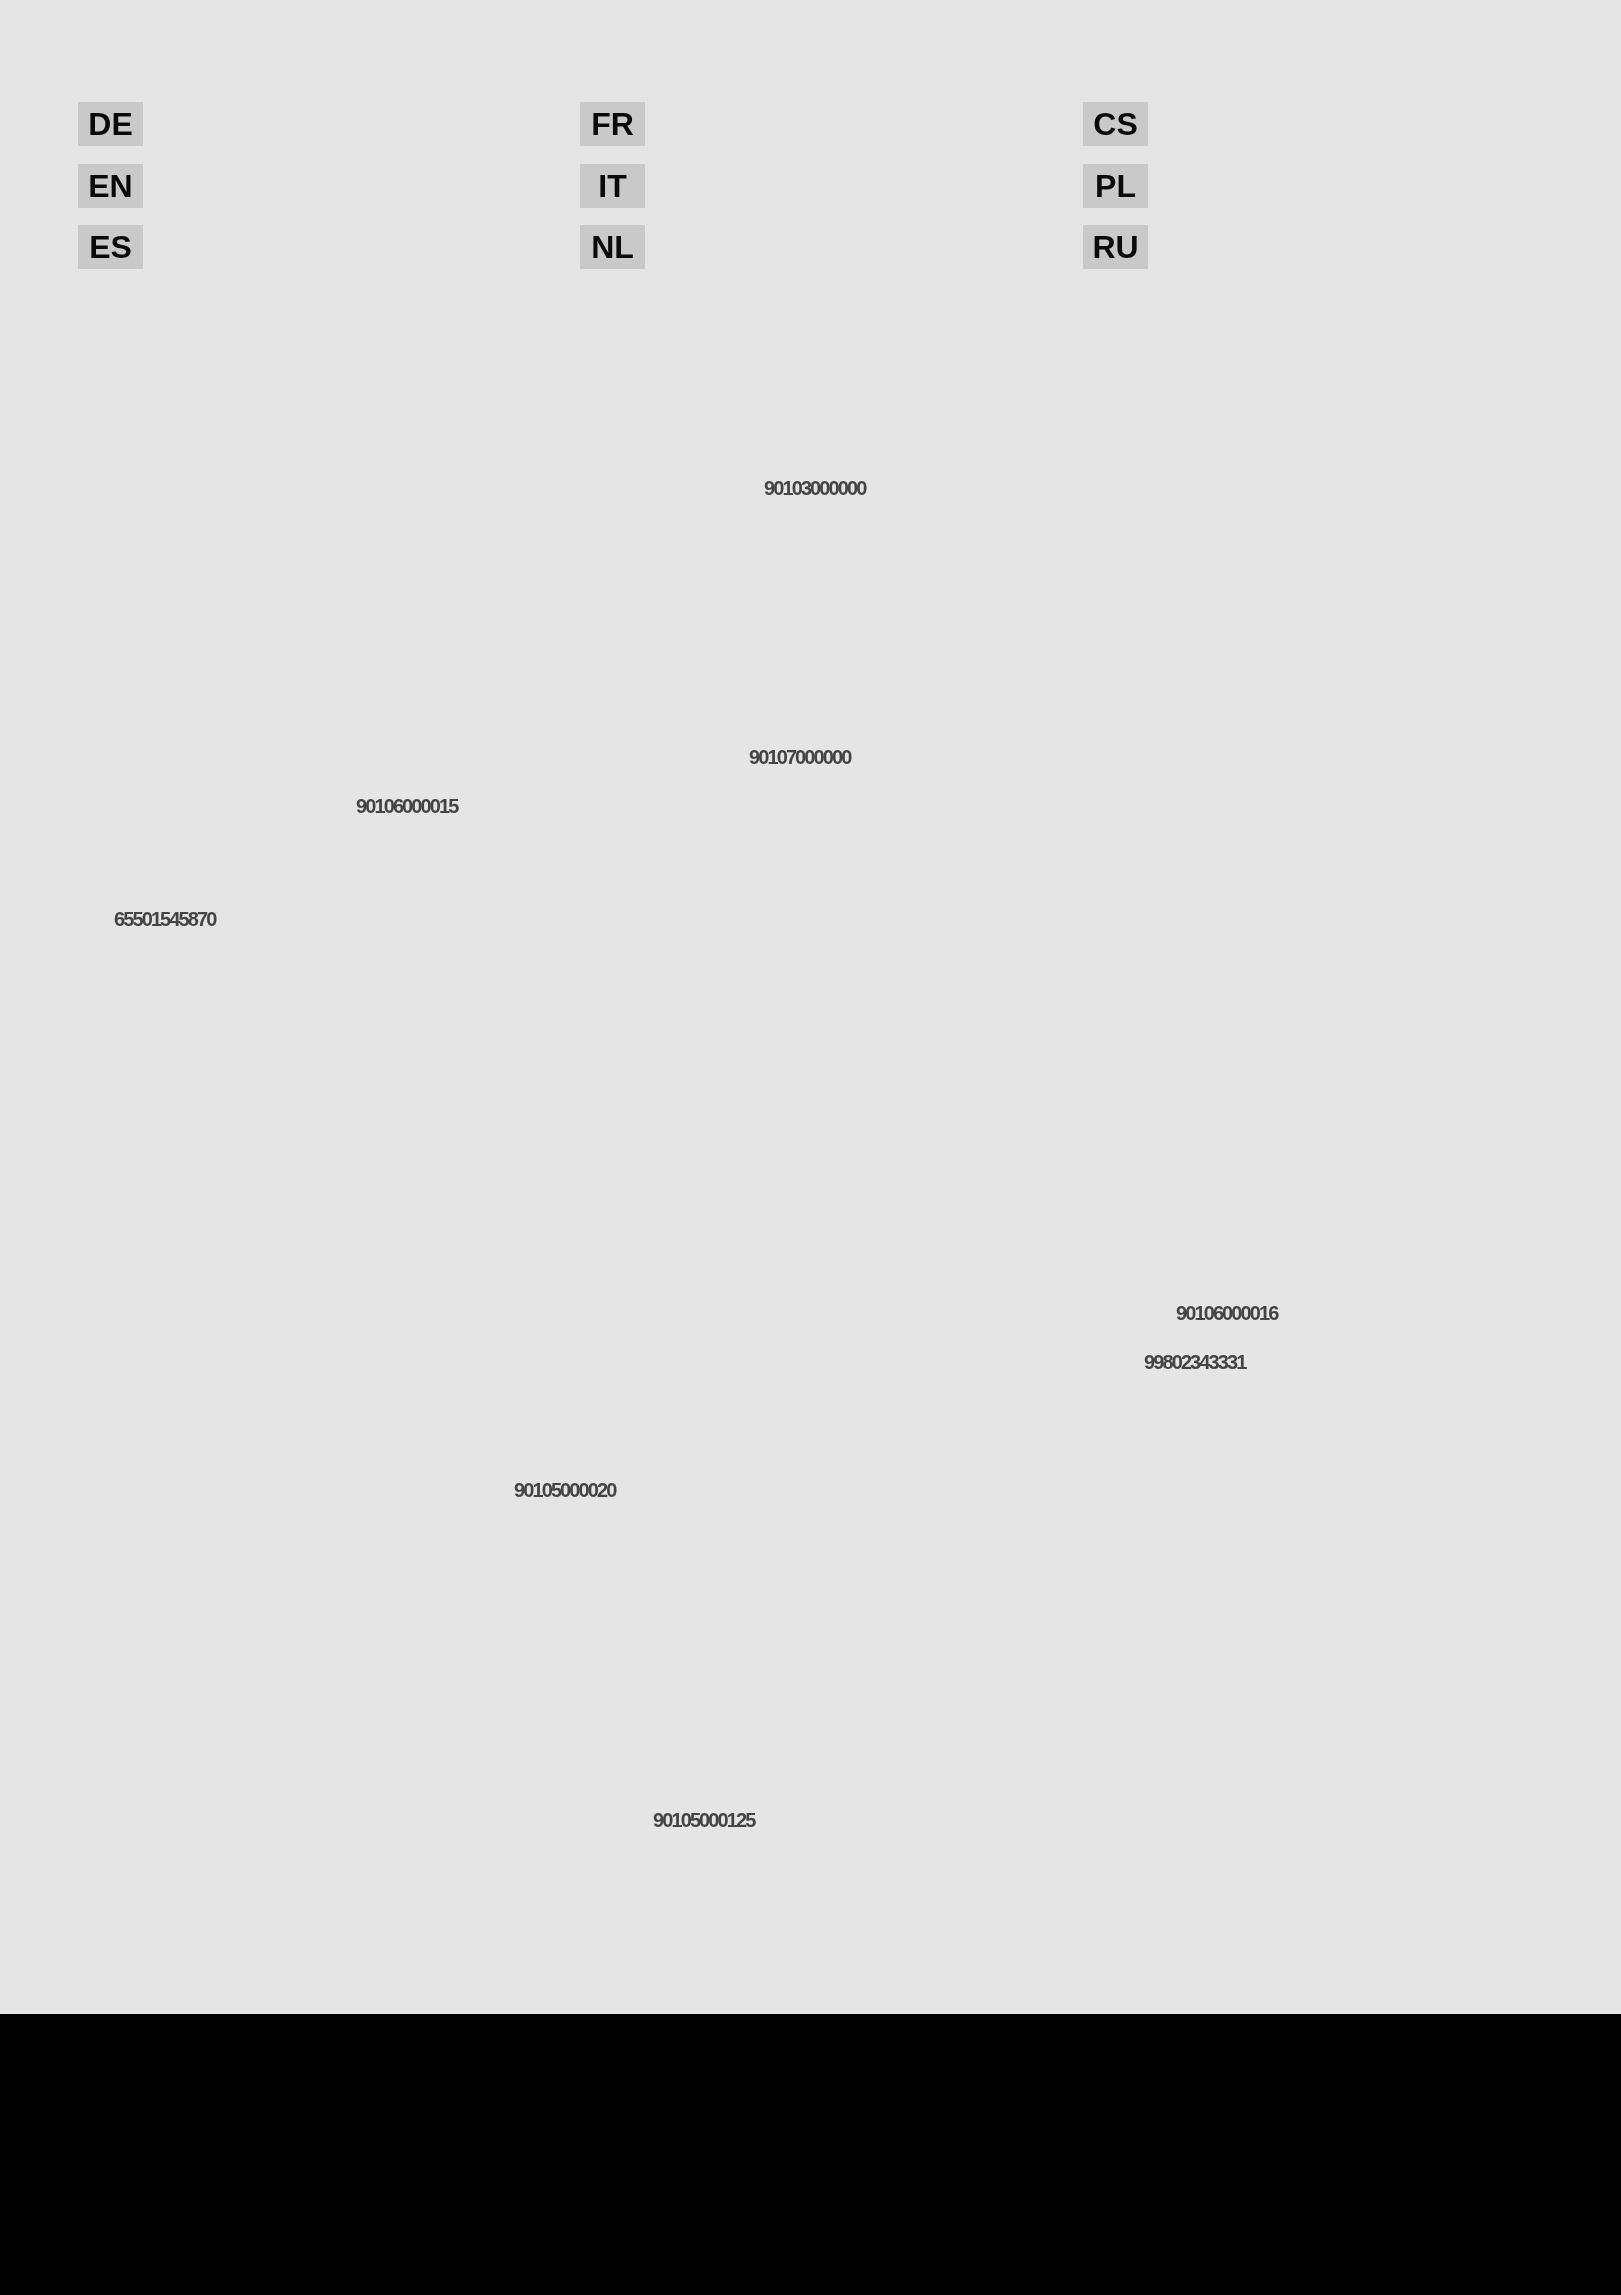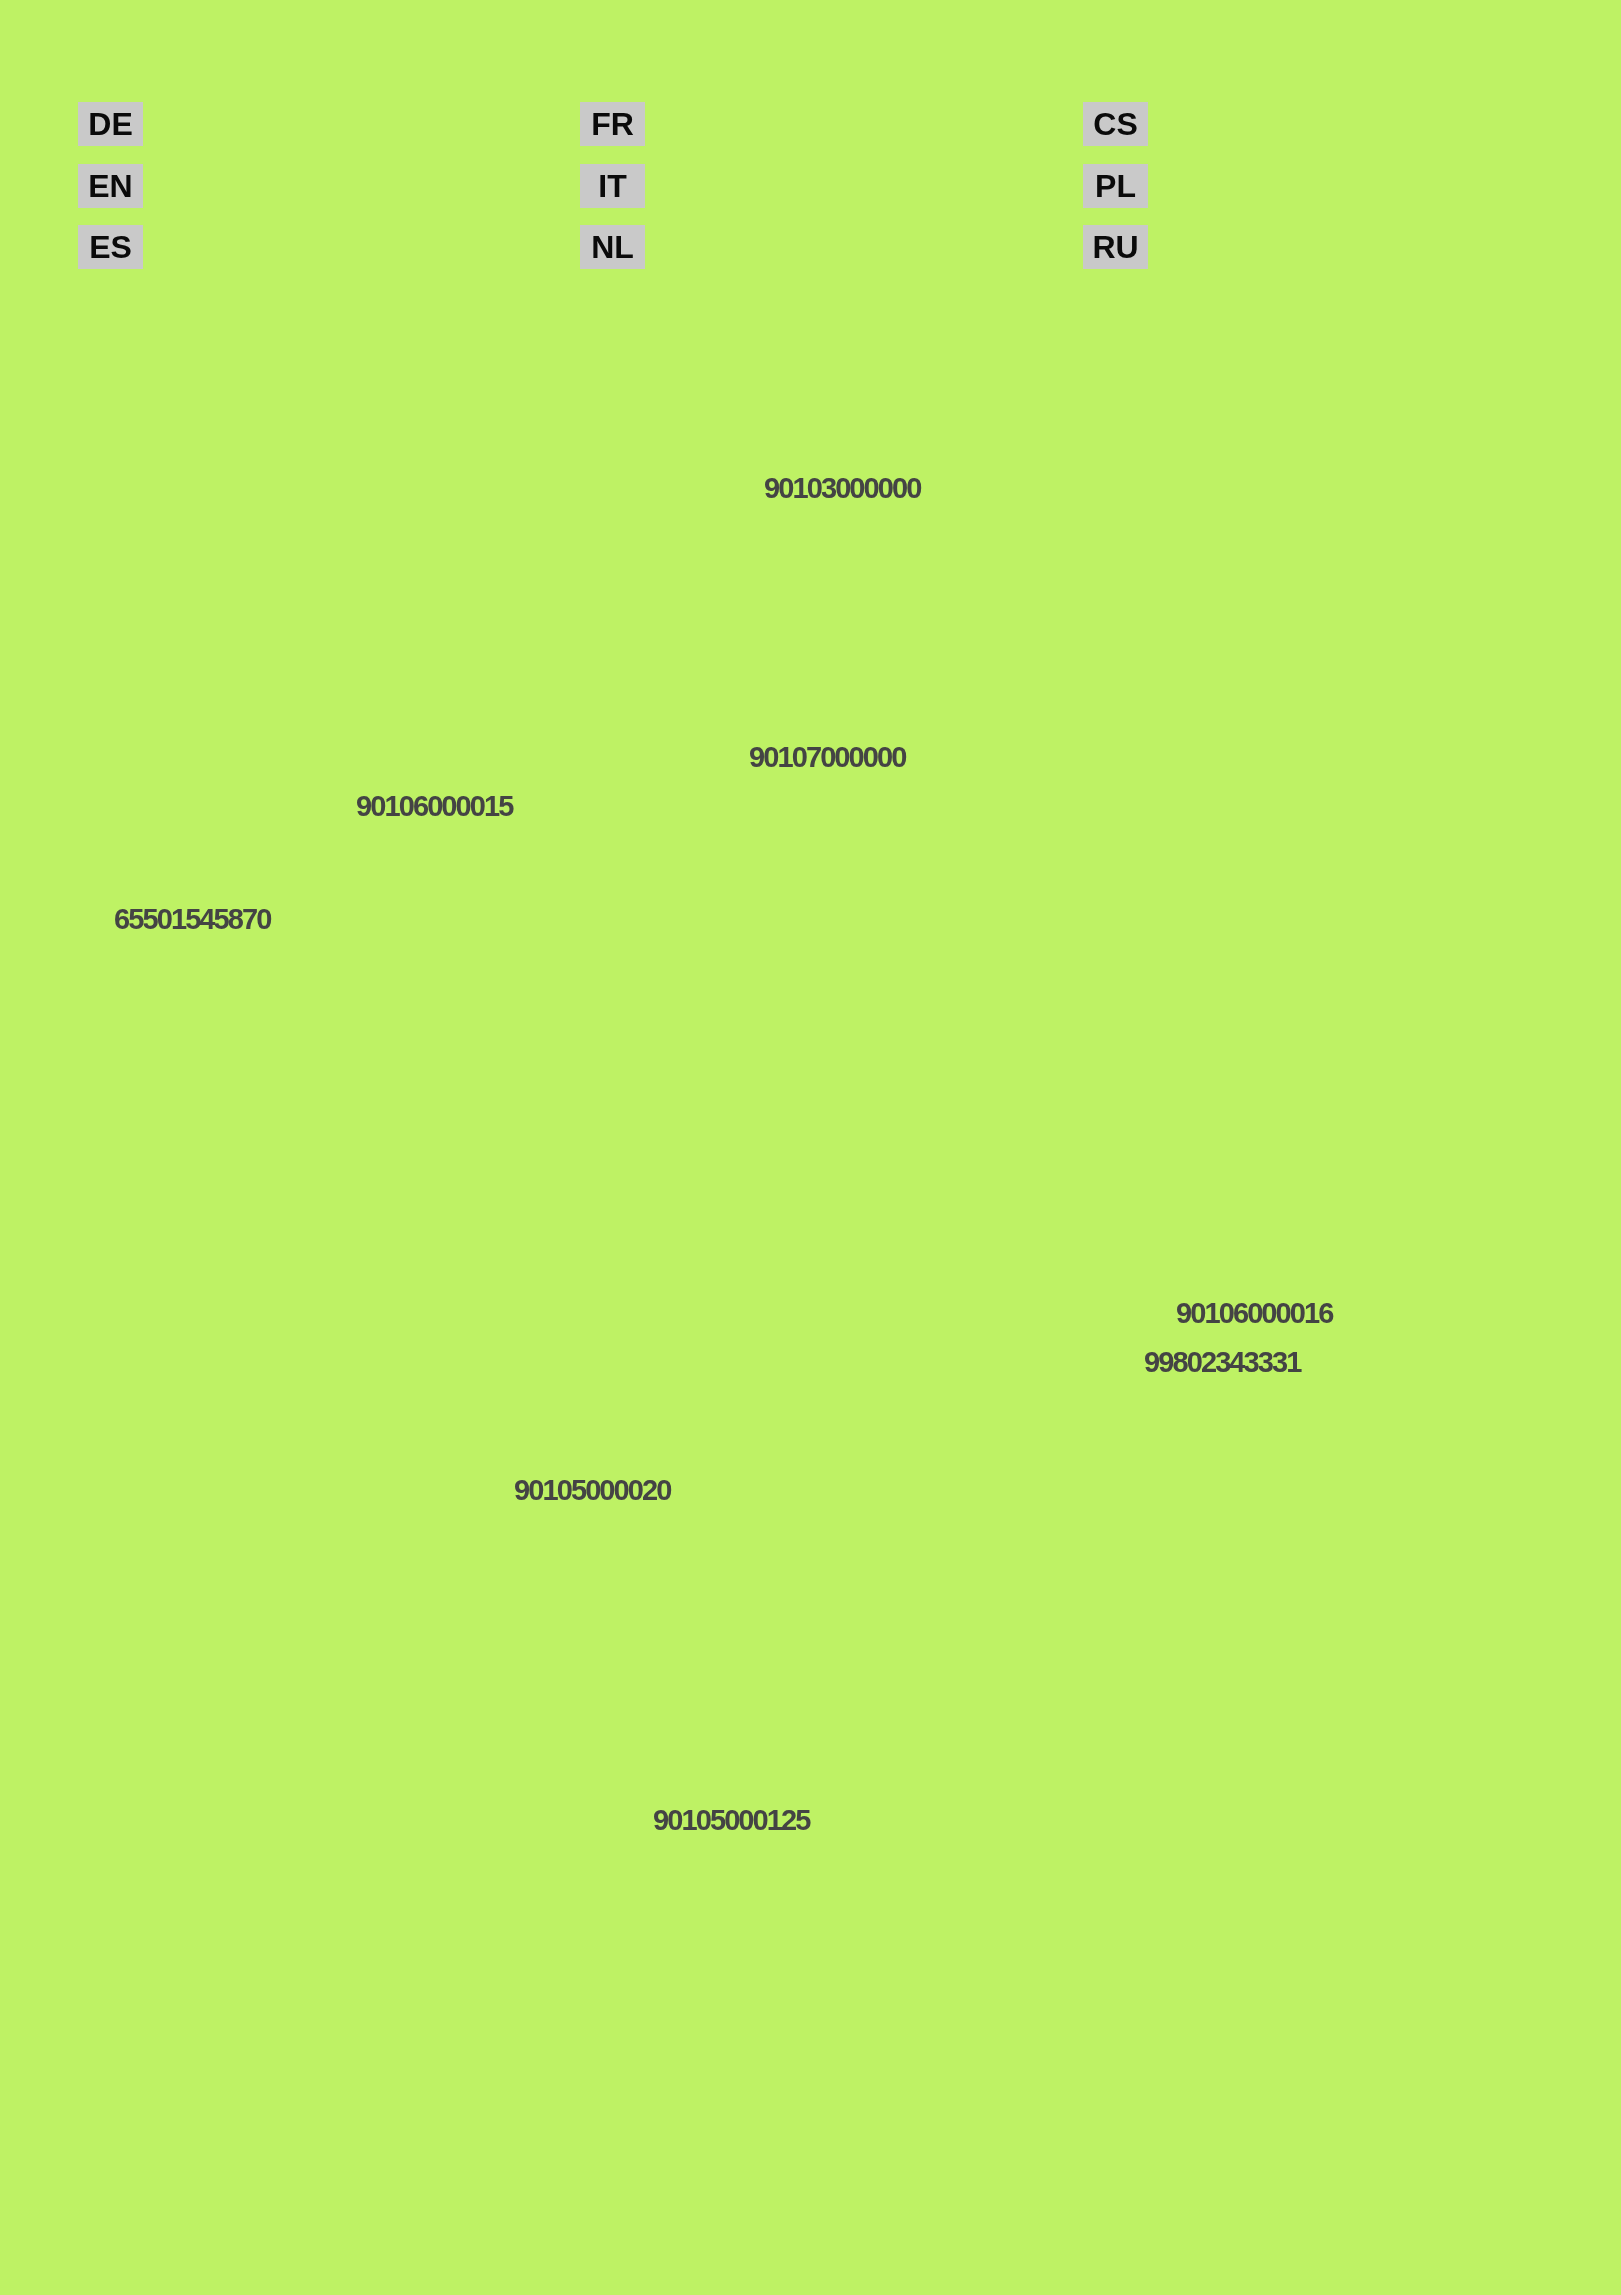--- a/index.html
+++ b/index.html
@@ -3,22 +3,22 @@
 <meta charset="utf-8">
 <style>
   html, body {
     margin: 0;
     padding: 0;
     background: #000000;
   }
   .page {
     position: relative;
     width: 1622px;
-    height: 2295px;
-    background: #bef264;
+    height: 2014px;
+    background: #e5e5e5;
     overflow: hidden;
     font-family: "Liberation Sans", sans-serif;
   }
   .badge-col {
     position: absolute;
     display: flex;
     flex-direction: column;
   }
   .badge {
     width: 65px;
@@ -31,21 +31,21 @@
     line-height: 1;
     display: flex;
     align-items: center;
     justify-content: center;
     letter-spacing: 0px;
   }
   .pn {
     position: absolute;
     color: #444444;
     font-weight: bold;
-    font-size: 29px;
+    font-size: 20px;
     line-height: 29px;
     letter-spacing: -1.9px;
     white-space: nowrap;
   }
 </style>
 </head>
 <body>
 
 <div class="page">
 

